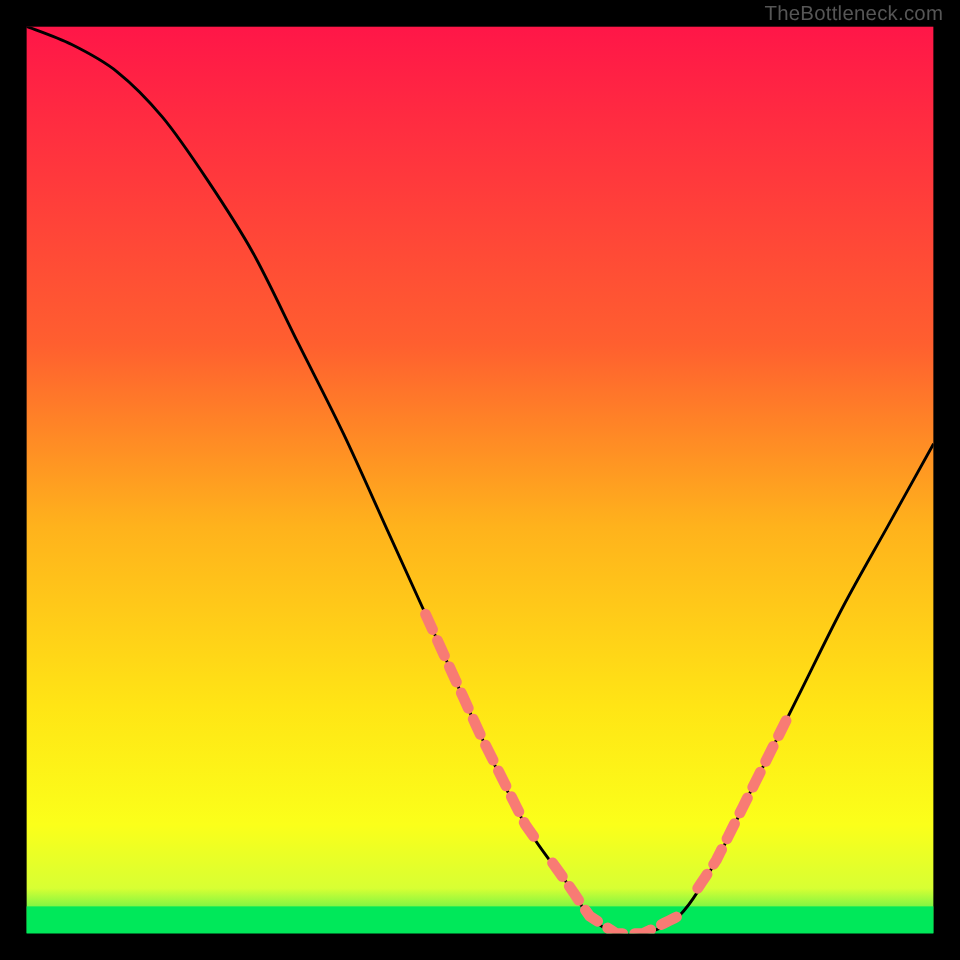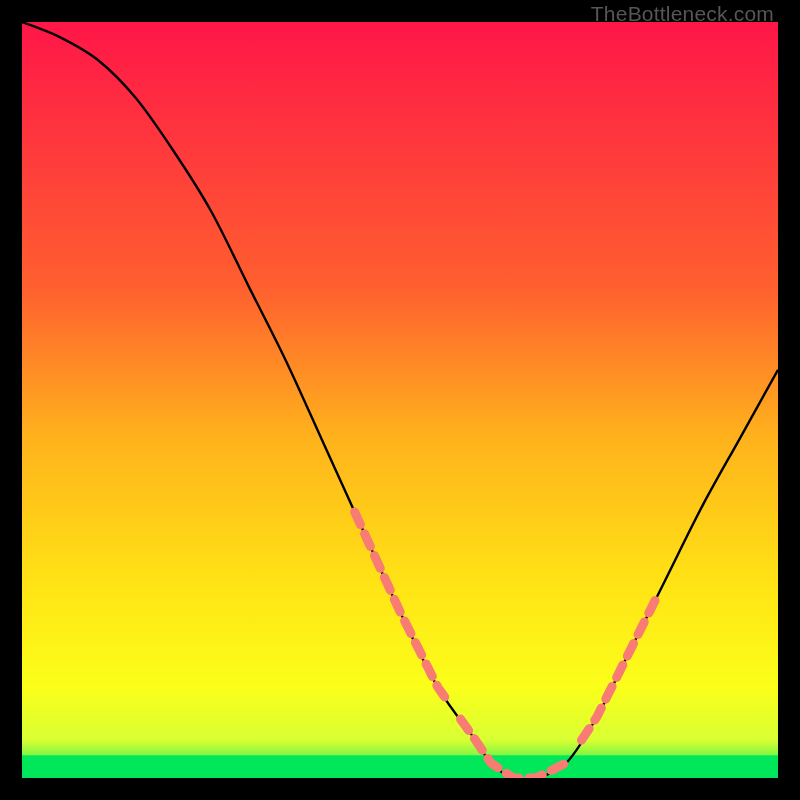--- a/index.html
+++ b/index.html
@@ -14,23 +14,23 @@
     position: absolute;
     left: 22px;
     top: 22px;
     width: 756px;
     height: 756px;
     background: #000;
   }
   .watermark {
     position: absolute;
     top: 2px;
-    right: 26px;
+    right: 14px;
     font-family: Arial, Helvetica, sans-serif;
-    font-size: 21px;
+    font-size: 17px;
     color: #565656;
     letter-spacing: 0.2px;
     font-weight: 500;
   }
   svg {
     position: absolute;
     left: 0;
     top: 0;
   }
 </style>

